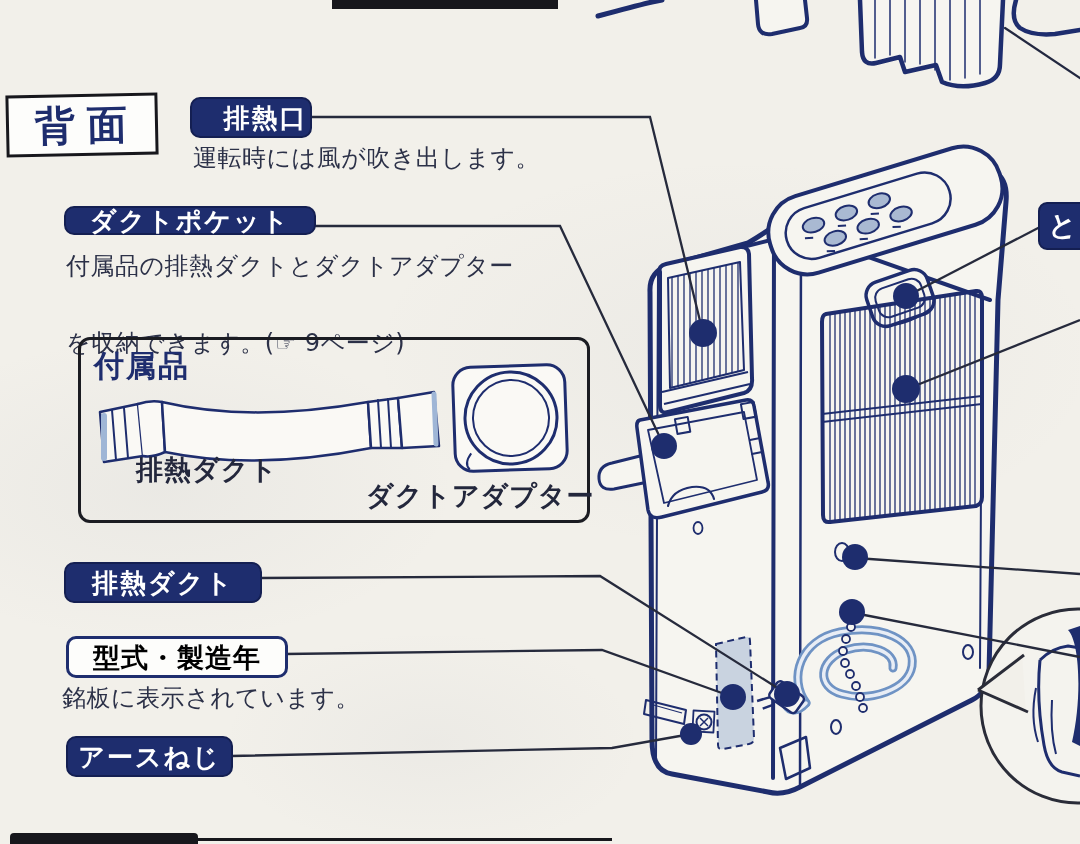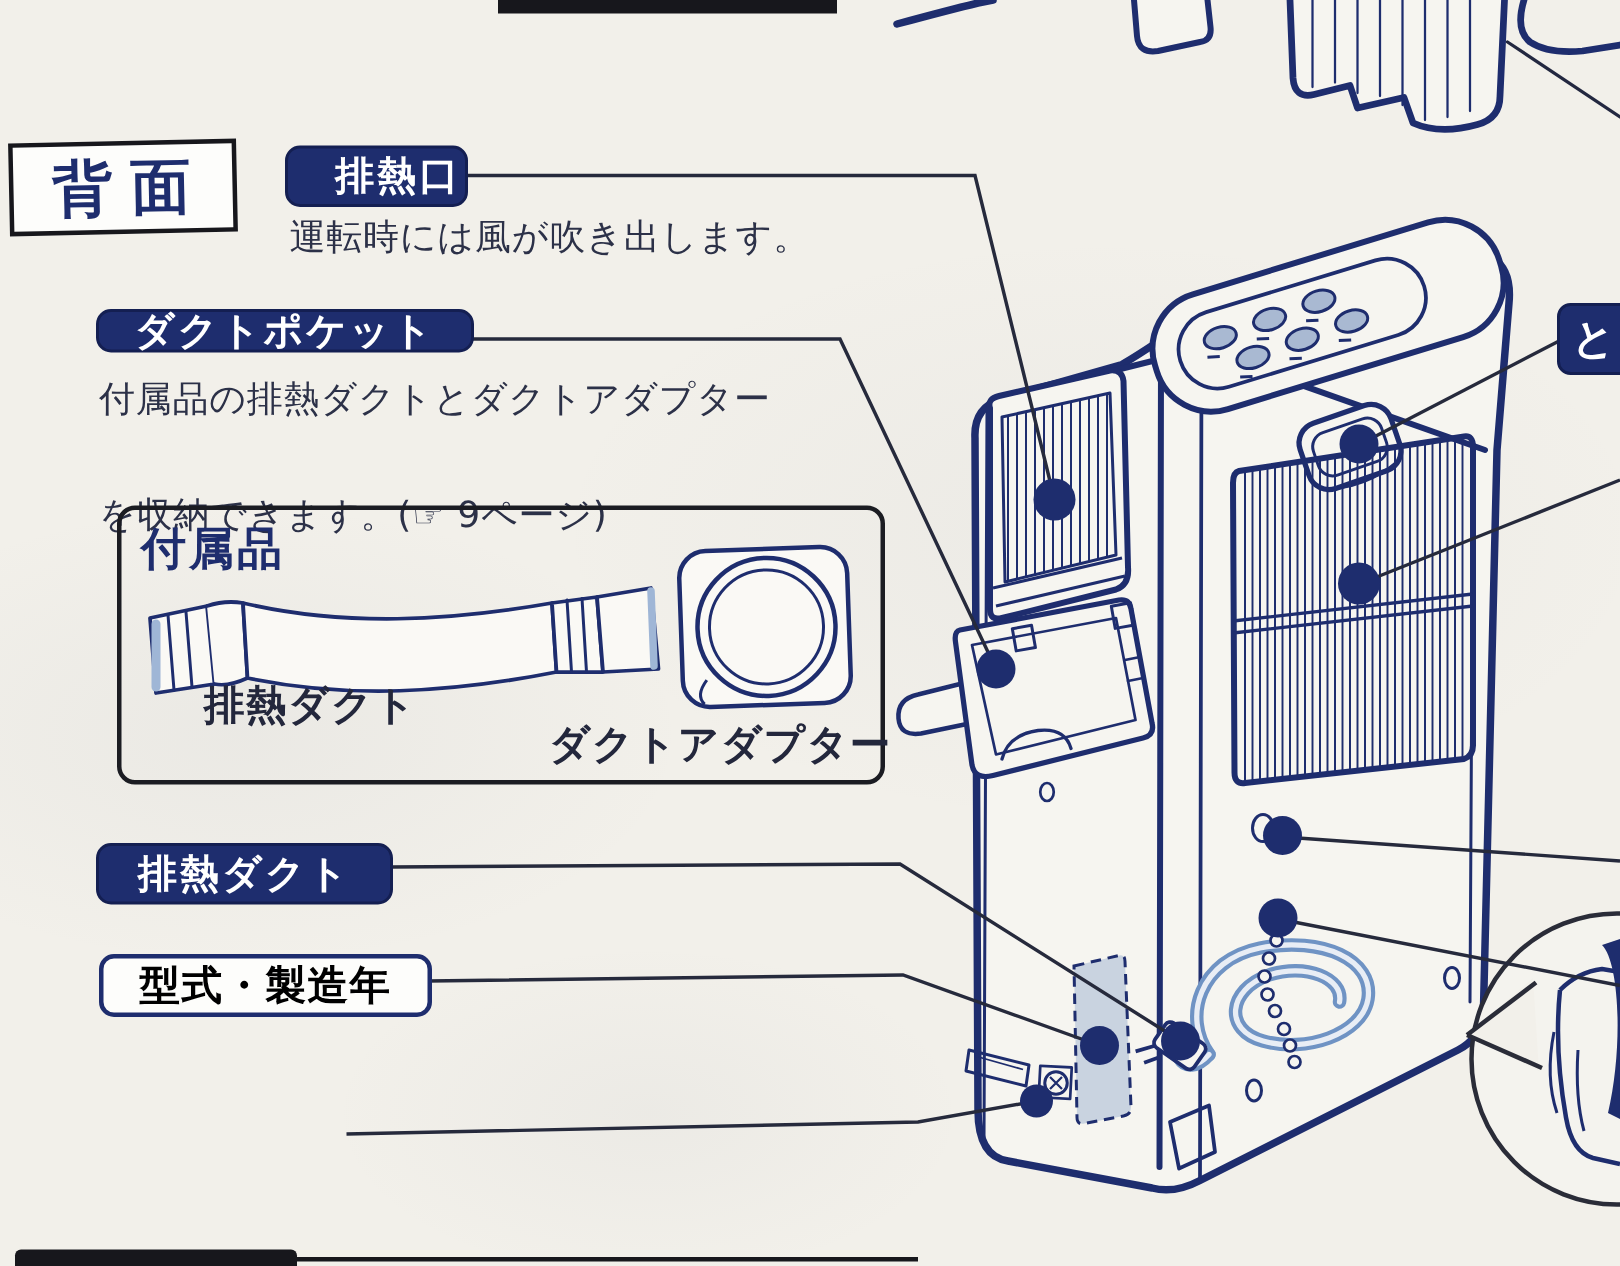--- a/index.html
+++ b/index.html
@@ -243,20 +243,22 @@
   <div class="abs body-text" style="left:66px;top:288px;margin-top:39px;">を収納できます。(☞ 9ページ)</div>
 
   <div class="abs acc-box" style="left:78px;top:337px;width:512px;height:186px;"></div>
   <div class="abs acc-title" style="left:94px;top:346px;">付属品</div>
   <div class="abs art-label" style="left:136px;top:452px;">排熱ダクト</div>
   <div class="abs art-label" style="left:366px;top:478px;text-align:center;">ダクトアダプター</div>
 
   <div class="abs tag" style="left:64px;top:562px;width:198px;height:41px;">排熱ダクト</div>
 
   <div class="abs tag-outline" style="left:66px;top:636px;width:222px;height:42px;">型式・製造年</div>
-
+  <div class="abs body-text" style="left:62px;top:682px;">銘板に表示されています。</div>
+
+  <div class="abs tag" style="left:66px;top:736px;width:167px;height:41px;">アースねじ</div>
 
   <div class="abs tag-handle" style="left:1038px;top:202px;width:56px;height:48px;">と</div>
 
   <div class="abs black-bar" style="left:10px;top:833px;width:188px;height:11px;"></div>
   <div class="abs black-line" style="left:196px;top:838px;width:416px;height:3px;"></div>
 
 </div>
 
 </body></html>

